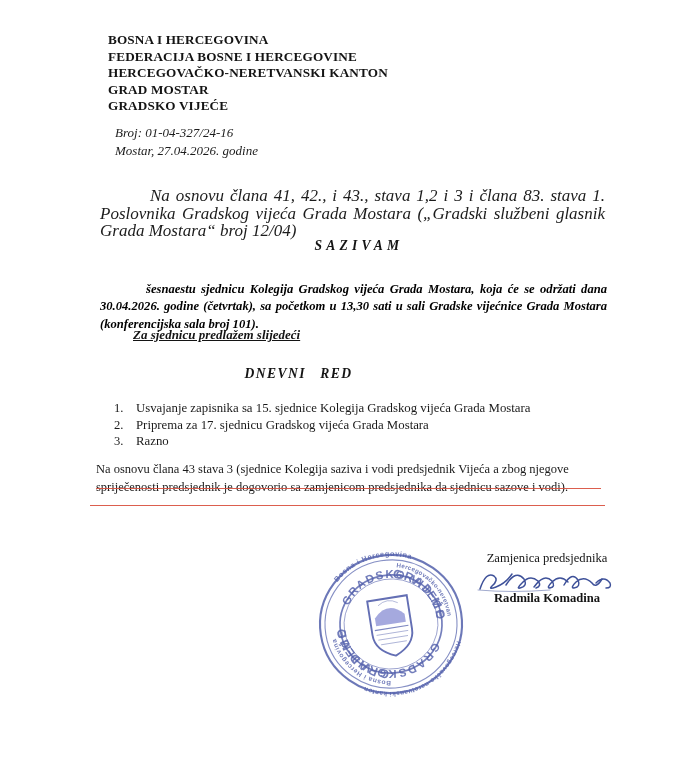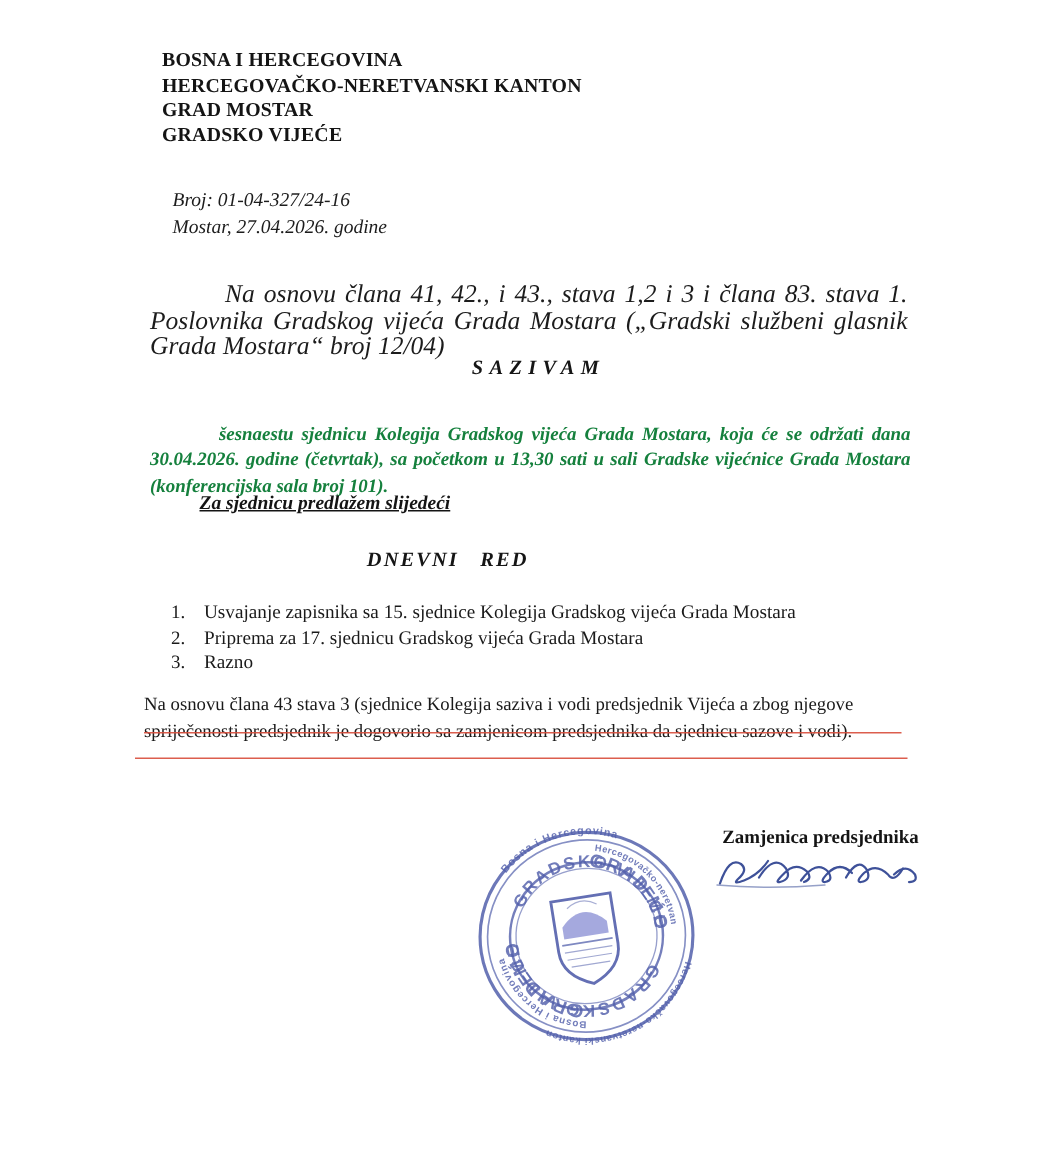--- a/index.html
+++ b/index.html
@@ -94,21 +94,21 @@
     position: absolute;
     left: 100px;
     top: 268px;
     width: 507px;
     font-weight: bold;
     font-style: italic;
     font-size: 12.6px;
     line-height: 17.6px;
     text-align: justify;
     text-indent: 46px;
-    color: #15803d;
+    color: #000000;
   }
 
   
   .proposal-line {
     position: absolute;
     left: 133px;
     top: 327px;
     font-weight: bold;
     font-style: italic;
     font-size: 13px;
@@ -198,21 +198,21 @@
 
   
   .signature-block {
     position: absolute;
     left: 452px;
     top: 551px;
     width: 190px;
     text-align: center;
   }
   .sig-role {
-    font-weight: bold;
+    font-weight: normal;
     font-size: 12.6px;
     color: #141414;
     white-space: nowrap;
   }
   .sig-scribble {
     height: 30px;
     margin: -1px 0 -4px 0;
     position: relative;
   }
   .sig-scribble svg {
@@ -243,20 +243,21 @@
     height: 100%;
   }
 </style>
 </head>
 <body>
 
 <div class="page">
 
   <div class="letterhead">
     <div class="letterhead-line">BOSNA I HERCEGOVINA</div>
+    <div class="letterhead-line">FEDERACIJA BOSNE I HERCEGOVINE</div>
     <div class="letterhead-line">HERCEGOVAČKO-NERETVANSKI KANTON</div>
     <div class="letterhead-line">GRAD MOSTAR</div>
     <div class="letterhead-line">GRADSKO VIJEĆE</div>
   </div>
 
   <div class="refblock">
     <div class="refblock-line">Broj: 01-04-327/24-16</div>
     <div class="refblock-line">Mostar, 27.04.2026. godine</div>
   </div>
 
@@ -355,15 +356,16 @@
         <g fill="none" stroke="#2a3f8f" stroke-width="1.5" stroke-linecap="round" opacity="0.9">
           <path d="M 8,24 Q 14,6 22,11 Q 27,15 20,21 Q 16,25 24,22 Q 34,18 40,9"></path>
           <path d="M 34,20 Q 44,4 52,14 Q 56,21 48,23 Q 44,24 50,18 Q 58,9 66,16 Q 70,21 64,23"></path>
           <path d="M 62,22 Q 72,8 80,16 Q 84,22 78,23 Q 74,23 80,17 Q 88,9 96,17"></path>
           <path d="M 92,20 Q 100,6 106,15 Q 109,22 102,23 Q 98,23 104,17 Q 112,10 120,18 Q 124,24 130,14"></path>
           <path d="M 124,18 Q 132,10 138,18 Q 140,23 134,23"></path>
           <path d="M 6,25 Q 40,28 78,25" stroke-width="0.9" opacity="0.55"></path>
         </g>
       </svg>
     </div>
+    <div class="sig-name">Radmila Komadina</div>
   </div>
 
 </div>
 
 </body></html>

